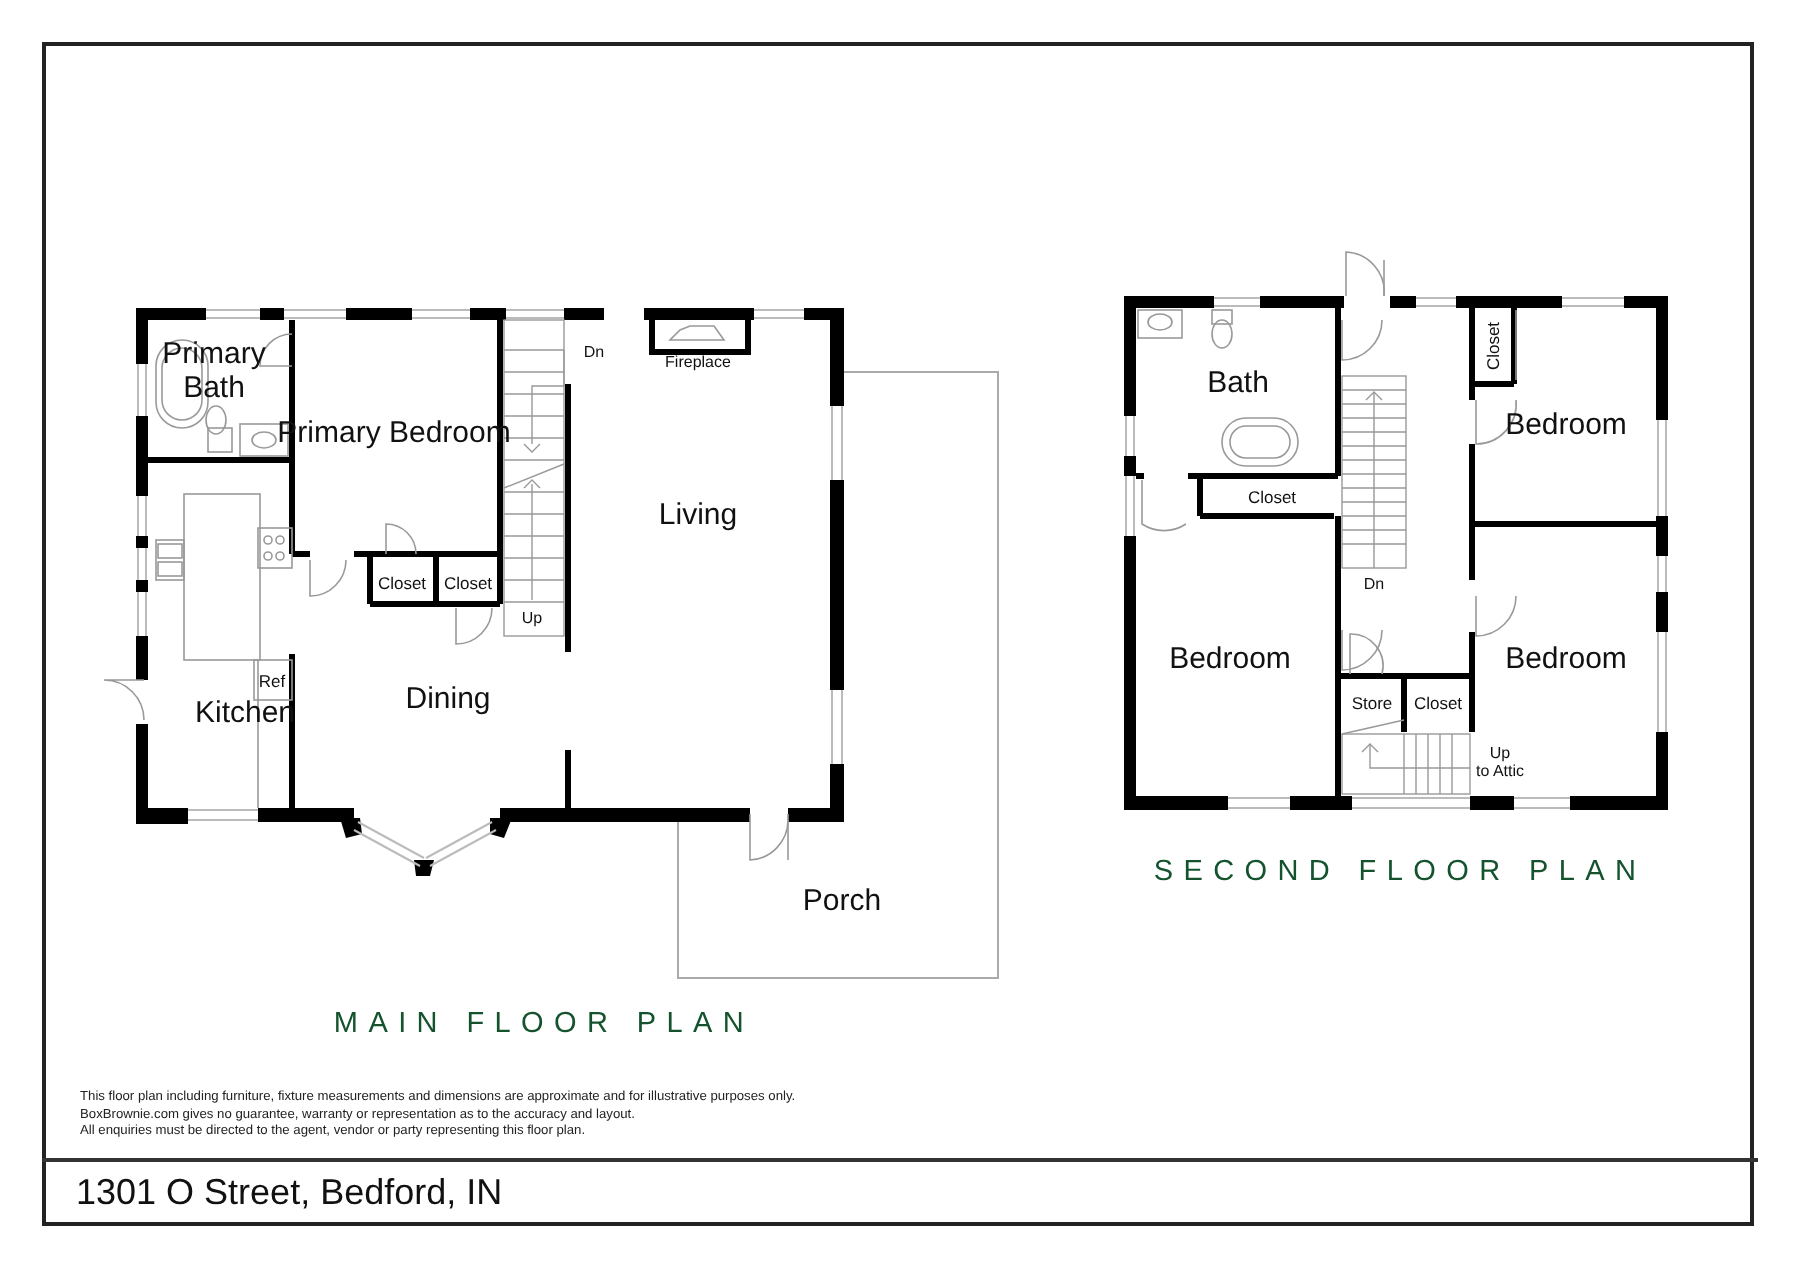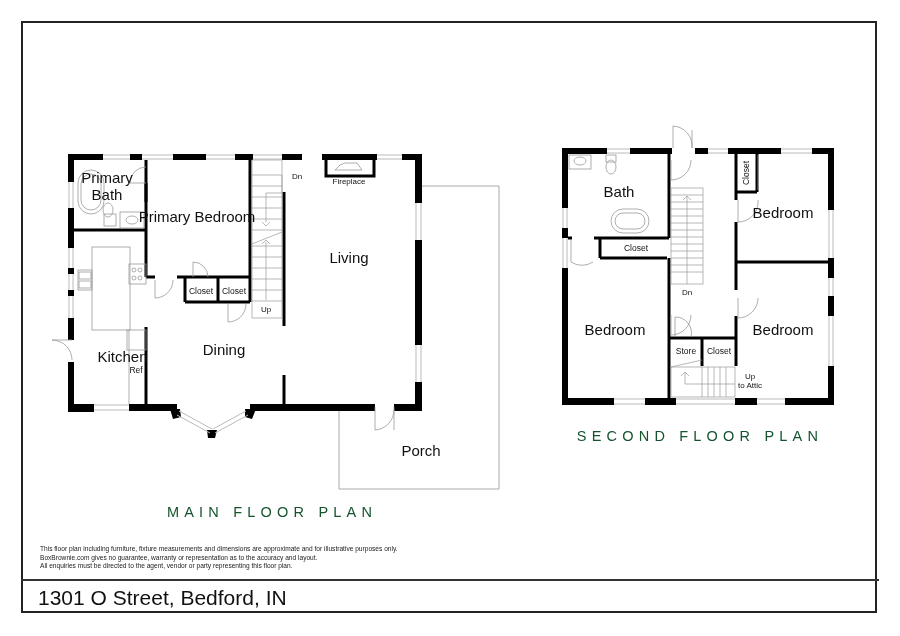--- a/index.html
+++ b/index.html
@@ -11,21 +11,21 @@
   svg.plan { position:absolute; left:0; top:0; width:900px; height:636px; }
   .lbl { position:absolute; font-size:15px; color:#111; white-space:nowrap;
          transform:translate(-50%,-50%); line-height:1.1; text-align:center; }
   .lbl.sm { font-size:8.5px; }
   .lbl.xs { font-size:8px; }
   .lbl.vert { transform:translate(-50%,-50%) rotate(-90deg); }
   .plan-title { position:absolute; font-size:14.5px; letter-spacing:5.2px; color:#14532d;
                 transform:translateX(-50%); white-space:nowrap; }
   .disclaimer { position:absolute; left:40px; top:545px; font-size:6.6px; line-height:8.6px; color:#222; }
   .disclaimer div { white-space:nowrap; }
-  .address { position:absolute; left:38px; top:586px; font-size:21px; color:#111; white-space:nowrap; }
+  .address { position:absolute; left:38px; top:586px; font-size:18px; color:#111; white-space:nowrap; }
 </style>
 </head>
 <body>
 
 <div class="frame"></div>
 <div class="divider"></div>
 
 <svg class="plan" viewBox="0 0 900 636" xmlns="http://www.w3.org/2000/svg">
 
   <g>
@@ -278,21 +278,21 @@
 </svg>
 
 <div class="lbl" style="left:107px;top:186px;">
   <div>Primary</div>
   <div>Bath</div>
 </div>
 <div class="lbl" style="left:197px;top:217px;">Primary Bedroom</div>
 <div class="lbl sm" style="left:201px;top:292px;">Closet</div>
 <div class="lbl sm" style="left:234px;top:292px;">Closet</div>
 <div class="lbl" style="left:103px;top:357px;padding-left:39px;">Kitchen</div>
-<div class="lbl sm" style="left:136px;top:341px;margin-top:30px;">Ref</div>
+<div class="lbl sm" style="left:136px;top:341px;">Ref</div>
 <div class="lbl" style="left:212px;top:350px;margin-left:12px;">Dining</div>
 <div class="lbl" style="left:349px;top:258px;text-align:center;">Living</div>
 <div class="lbl xs" style="left:349px;top:182px;">Fireplace</div>
 <div class="lbl" style="left:421px;top:451px;">Porch</div>
 <div class="lbl xs" style="left:266px;top:310px;">Up</div>
 <div class="lbl xs" style="left:297px;top:177px;">Dn</div>
 
 <div class="lbl" style="left:619px;top:192px;">Bath</div>
 <div class="lbl sm" style="left:636px;top:249px;">Closet</div>
 <div class="lbl sm vert" style="left:747px;top:173px;">Closet</div>

